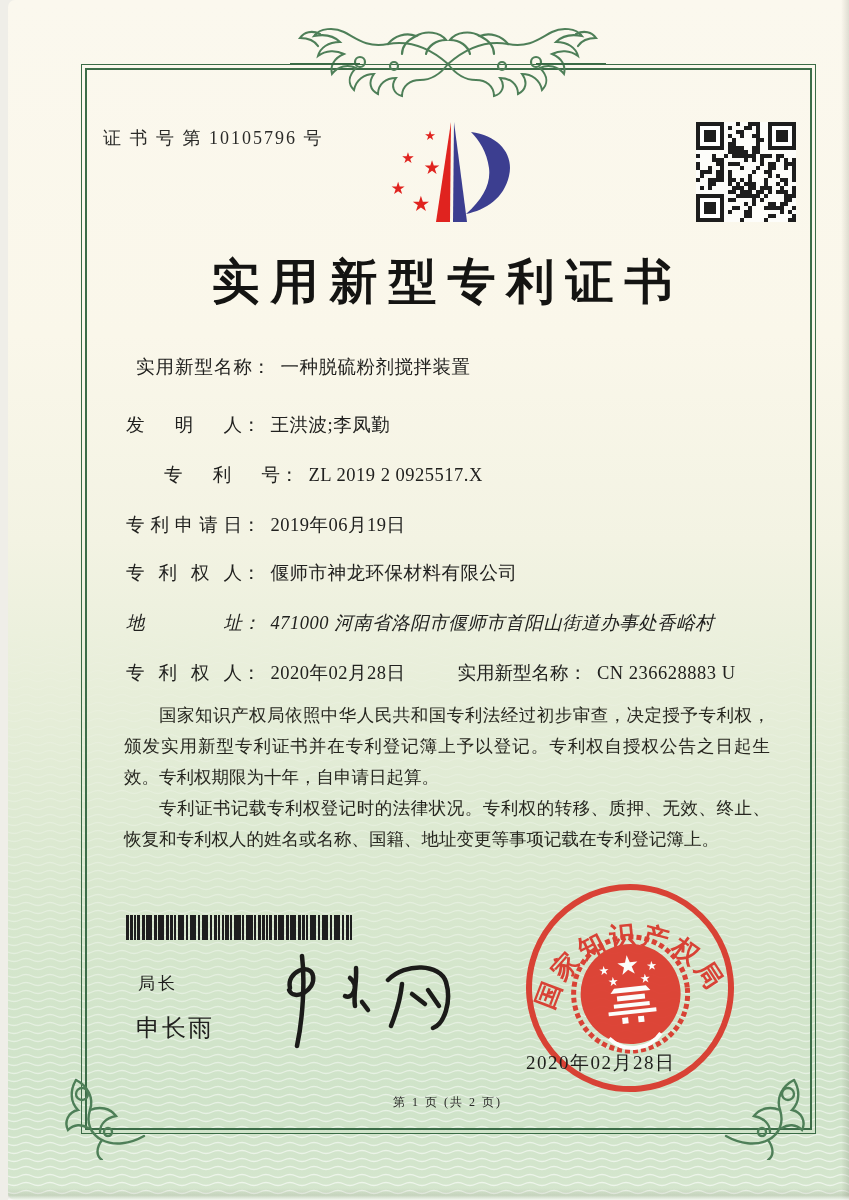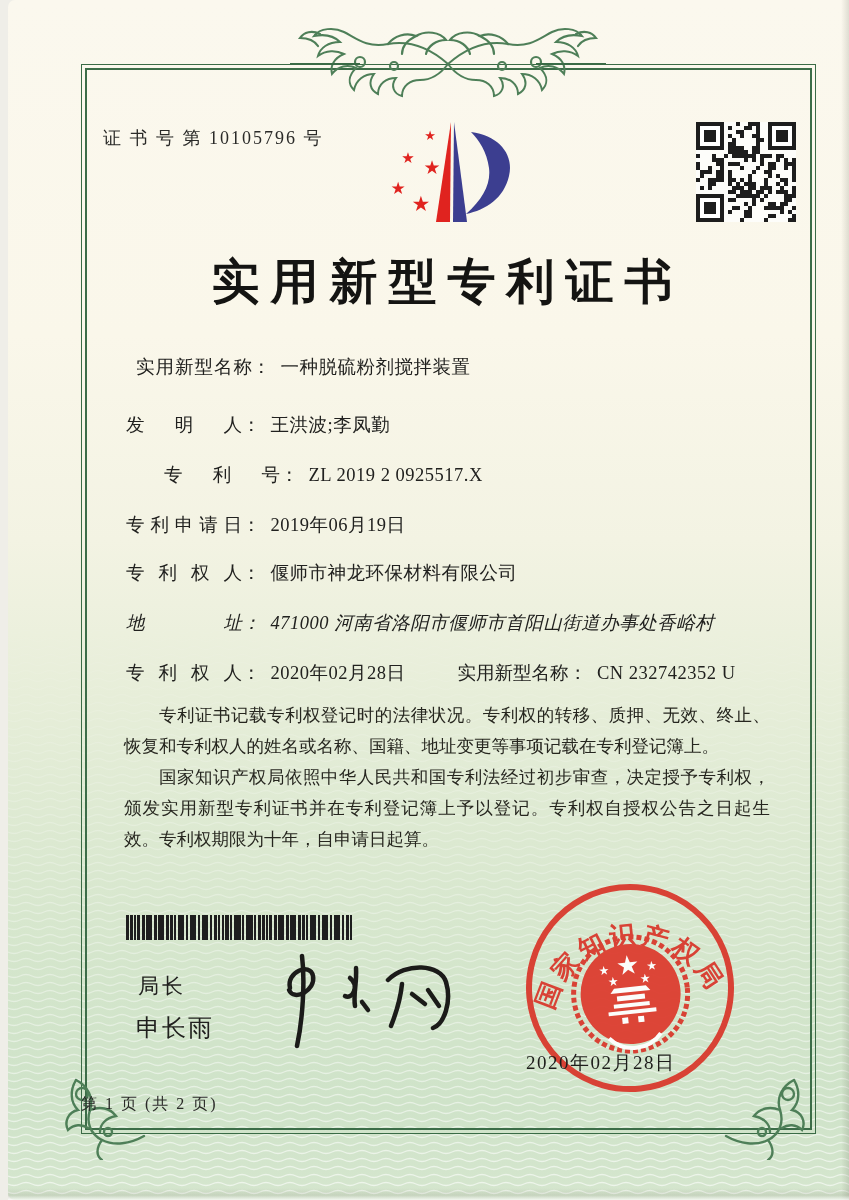--- a/index.html
+++ b/index.html
@@ -63,31 +63,31 @@
     font-size:17.5px;line-height:31px;color:#26261f;text-align:justify;
   }
   .paras p{margin:0;text-indent:2em;}
   .barcode{
     position:absolute;left:118px;top:915px;width:228px;height:25px;z-index:4;
     background-image:
       repeating-linear-gradient(90deg,#1e1e1e 0 2px,transparent 2px 4px),
       repeating-linear-gradient(90deg,#1e1e1e 0 1px,transparent 1px 6px),
       repeating-linear-gradient(90deg,#1e1e1e 0 3px,transparent 3px 11px);
   }
-  .sig-title{position:absolute;left:130px;top:972px;font-size:21px;color:#20201e;z-index:4;letter-spacing:3px;}
+  .sig-title{position:absolute;left:130px;top:972px;font-size:17px;color:#20201e;z-index:4;letter-spacing:3px;}
   .sig-name{position:absolute;left:128px;top:1012px;font-size:24px;color:#20201e;z-index:4;letter-spacing:2px;}
   .signature{position:absolute;left:252px;top:948px;z-index:5;}
   .seal{position:absolute;left:510px;top:876px;z-index:6;transform:rotate(-6deg);opacity:.93;}
   .seal-date{
     position:absolute;left:518px;top:1050px;z-index:7;
     font-size:19px;color:#1d1d1b;letter-spacing:1.5px;
   }
   .page-footer{
     position:absolute;left:73px;top:1094px;width:733px;z-index:4;
-    font-size:16px;color:#2a2a28;letter-spacing:2px;
+    text-align:center;font-size:12px;color:#2a2a28;letter-spacing:2px;
   }
   .back-note{
     position:absolute;left:0;top:1152px;width:849px;z-index:4;
     text-align:center;font-size:17px;color:#3a3a35;letter-spacing:3px;
   }
 </style>
 </head>
 <body>
 
 <div class="page">
@@ -437,27 +437,27 @@
     <div class="frow r3">
       <span class="flabel">专利申请日</span><span class="fcolon">：</span><span class="fvalue">2019年06月19日</span>
     </div>
     <div class="frow r4">
       <span class="flabel">专利权人</span><span class="fcolon">：</span><span class="fvalue">偃师市神龙环保材料有限公司</span>
     </div>
     <div class="frow r5">
       <span class="flabel">地址</span><span class="fcolon">：</span><span class="fvalue">471000 河南省洛阳市偃师市首阳山街道办事处香峪村</span>
     </div>
     <div class="frow r6">
-      <span class="flabel">专利权人</span><span class="fcolon">：</span><span class="fvalue">2020年02月28日</span><span class="grant-group"><span>实用新型名称</span><span class="fcolon">：</span><span class="fvalue">CN 232742352 U</span></span>
+      <span class="flabel">专利权人</span><span class="fcolon">：</span><span class="fvalue">2020年02月28日</span><span class="grant-group"><span>实用新型名称</span><span class="fcolon">：</span><span class="fvalue">CN 236628883 U</span></span>
     </div>
   </div>
 
   <div class="paras">
+    <p>国家知识产权局依照中华人民共和国专利法经过初步审查，决定授予专利权，颁发实用新型专利证书并在专利登记簿上予以登记。专利权自授权公告之日起生效。专利权期限为十年，自申请日起算。</p>
     <p>专利证书记载专利权登记时的法律状况。专利权的转移、质押、无效、终止、恢复和专利权人的姓名或名称、国籍、地址变更等事项记载在专利登记簿上。</p>
-    <p>国家知识产权局依照中华人民共和国专利法经过初步审查，决定授予专利权，颁发实用新型专利证书并在专利登记簿上予以登记。专利权自授权公告之日起生效。专利权期限为十年，自申请日起算。</p>
   </div>
 
   <div class="barcode"></div>
 
   <div class="sig-title">局长</div>
   <div class="sig-name">申长雨</div>
 
   <svg class="signature" width="210" height="105" viewBox="0 0 210 105">
     <g fill="none" stroke="#1b1b19" stroke-width="4.5" stroke-linecap="round" stroke-linejoin="round">
       <path d="M30 40 C26 24 50 14 53 28 C56 42 34 54 29 42"></path>

